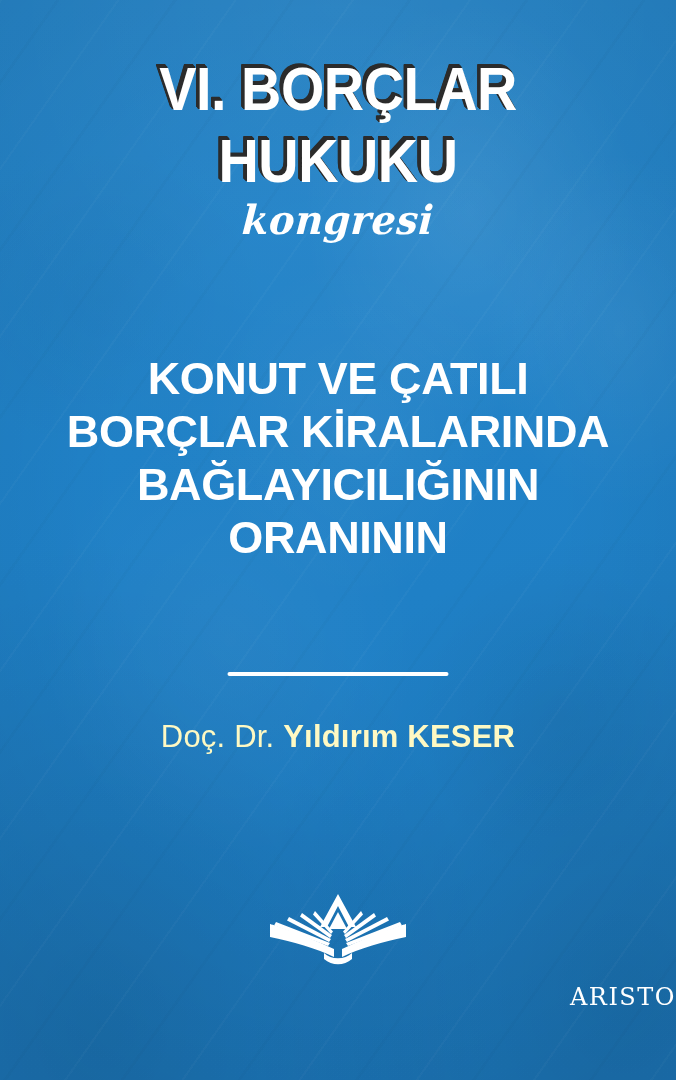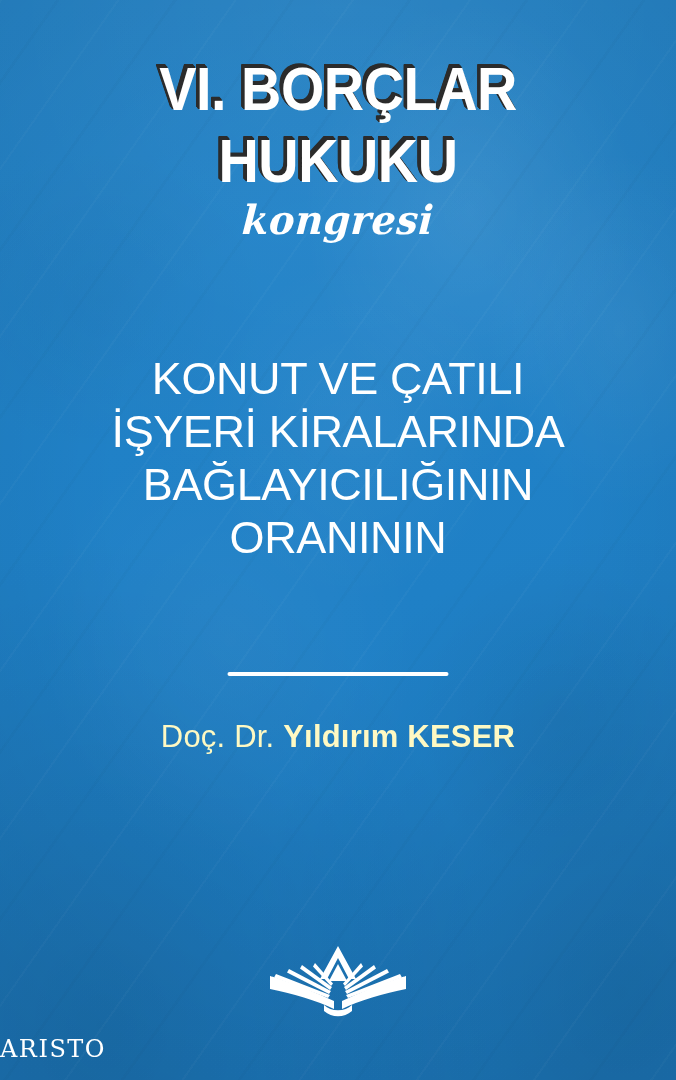--- a/index.html
+++ b/index.html
@@ -120,21 +120,21 @@
 
   
   .main-title {
     position: absolute;
     top: 352px;
     left: 34px;
     right: 34px;
     text-align: center;
     color: #ffffff;
     font-family: "Liberation Sans", sans-serif;
-    font-weight: normal;
+    font-weight: bold;
     font-size: 45px;
     line-height: 53px;
     letter-spacing: -0.4px;
   }
   .main-title .t-line { display: block; white-space: nowrap; }
 
   
   .divider {
     position: absolute;
     top: 672px;
@@ -159,24 +159,24 @@
     line-height: 38px;
     letter-spacing: 0.2px;
     white-space: nowrap;
   }
   .author .a-title { font-weight: normal; }
   .author .a-name  { font-weight: bold; }
 
   
   .publisher {
     position: absolute;
-    top: 945px;
+    top: 893px;
     left: 0;
     right: 0;
-    text-align: left;
+    text-align: right;
   }
   .logo-mark {
     display: block;
     margin: 0 auto;
     width: 140px;
     height: 76px;
   }
   .publisher-name {
     display: block;
     margin-top: 2px;
@@ -203,21 +203,21 @@
   <div class="content">
 
     <div class="congress-header">
       <span class="kicker-line kicker-line-1">VI. BORÇLAR</span>
       <span class="kicker-line kicker-line-2">HUKUKU</span>
       <span class="kicker-script">kongresi</span>
     </div>
 
     <div class="main-title">
       <span class="t-line">KONUT VE ÇATILI</span>
-      <span class="t-line">İŞYERİ KİRALARINDA</span>
+      <span class="t-line">BORÇLAR KİRALARINDA</span>
       <span class="t-line">BAĞLAYICILIĞININ</span>
       <span class="t-line">ORANININ</span>
     </div>
 
     <div class="divider"></div>
 
     <div class="author">
       <span class="a-title">Doç. Dr. </span><span class="a-name">Yıldırım KESER</span>
     </div>
 

